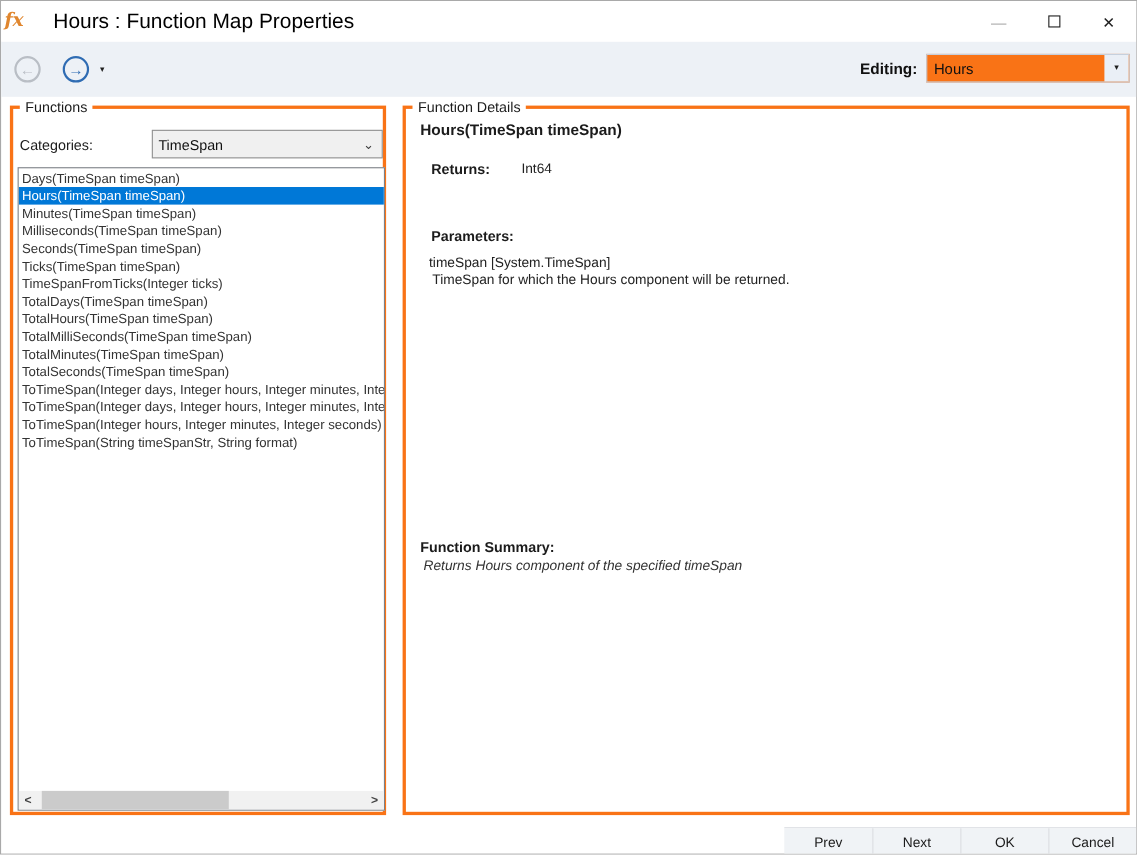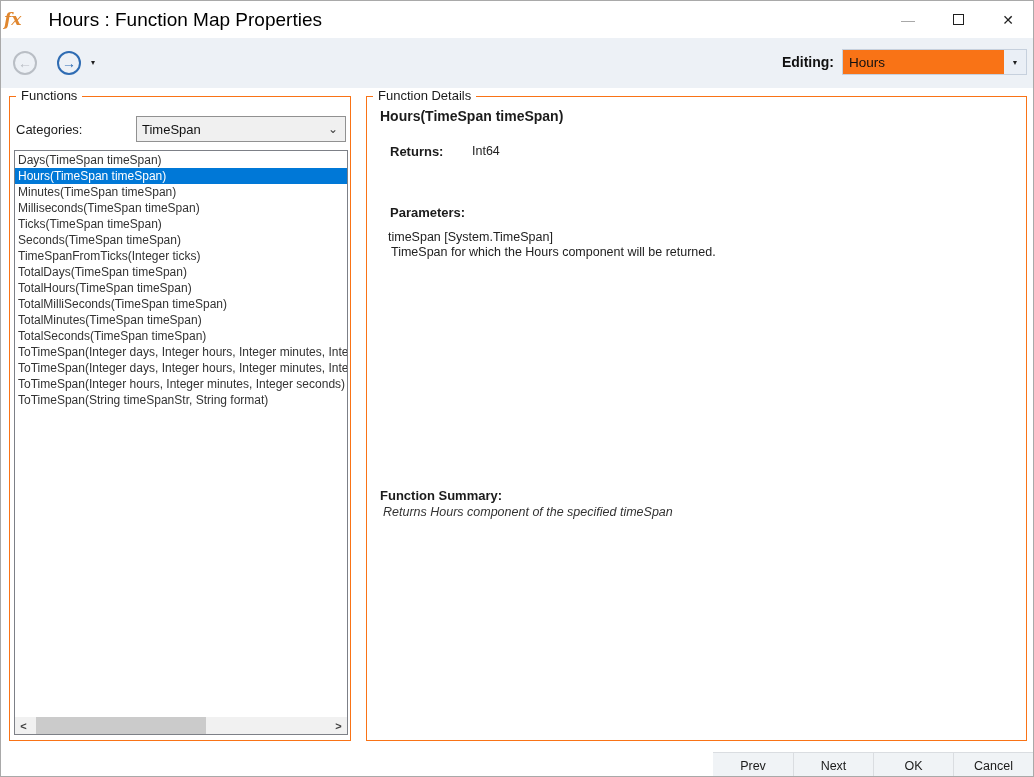--- a/index.html
+++ b/index.html
@@ -43,21 +43,21 @@
   .editing-combo {
     width:185px; height:26px; background:#f97316; display:flex; align-items:center;
     border:1px solid #c6d0dd;
   }
   .editing-combo .combo-value { flex:1; font-size:13.5px; padding-left:6px; color:#111; }
   .editing-combo .combo-arrow-cell {
     width:22px; height:24px; background:#eaeff6; display:flex; align-items:center; justify-content:center;
     font-size:7px; color:#1f1f1f;
   }
   
-  .groupbox { position:absolute; border:1px solid #f97316; background:#fff; }
+  .groupbox { position:absolute; border:3px solid #f97316; background:#fff; }
   .groupbox-label {
     position:absolute; top:-9px; left:6px; background:#fff; padding:0 5px;
     font-size:13px; color:#1b1b1b;
   }
   .gb-functions { left:8px; top:95px; width:342px; height:645px; }
   .gb-details { left:365px; top:95px; width:661px; height:645px; }
   
   .categories-label { position:absolute; left:6px; top:25px; font-size:13px; }
   .categories-combo {
     position:absolute; left:126px; top:19px; width:210px; height:26px;
@@ -153,22 +153,22 @@
     <div class="categories-combo">
       <span class="combo-value">TimeSpan</span>
       <span class="combo-chevron">⌄</span>
     </div>
     <div class="listbox">
       <div class="list-items">
           <div class="list-item">Days(TimeSpan timeSpan)</div>
           <div class="list-item selected">Hours(TimeSpan timeSpan)</div>
           <div class="list-item">Minutes(TimeSpan timeSpan)</div>
           <div class="list-item">Milliseconds(TimeSpan timeSpan)</div>
+          <div class="list-item">Seconds(TimeSpan timeSpan)</div>
           <div class="list-item">Ticks(TimeSpan timeSpan)</div>
-          <div class="list-item">Seconds(TimeSpan timeSpan)</div>
           <div class="list-item">TimeSpanFromTicks(Integer ticks)</div>
           <div class="list-item">TotalDays(TimeSpan timeSpan)</div>
           <div class="list-item">TotalHours(TimeSpan timeSpan)</div>
           <div class="list-item">TotalMilliSeconds(TimeSpan timeSpan)</div>
           <div class="list-item">TotalMinutes(TimeSpan timeSpan)</div>
           <div class="list-item">TotalSeconds(TimeSpan timeSpan)</div>
           <div class="list-item">ToTimeSpan(Integer days, Integer hours, Integer minutes, Integer seconds)</div>
           <div class="list-item">ToTimeSpan(Integer days, Integer hours, Integer minutes, Integer seconds, Integer ms)</div>
           <div class="list-item">ToTimeSpan(Integer hours, Integer minutes, Integer seconds)</div>
           <div class="list-item">ToTimeSpan(String timeSpanStr, String format)</div>

